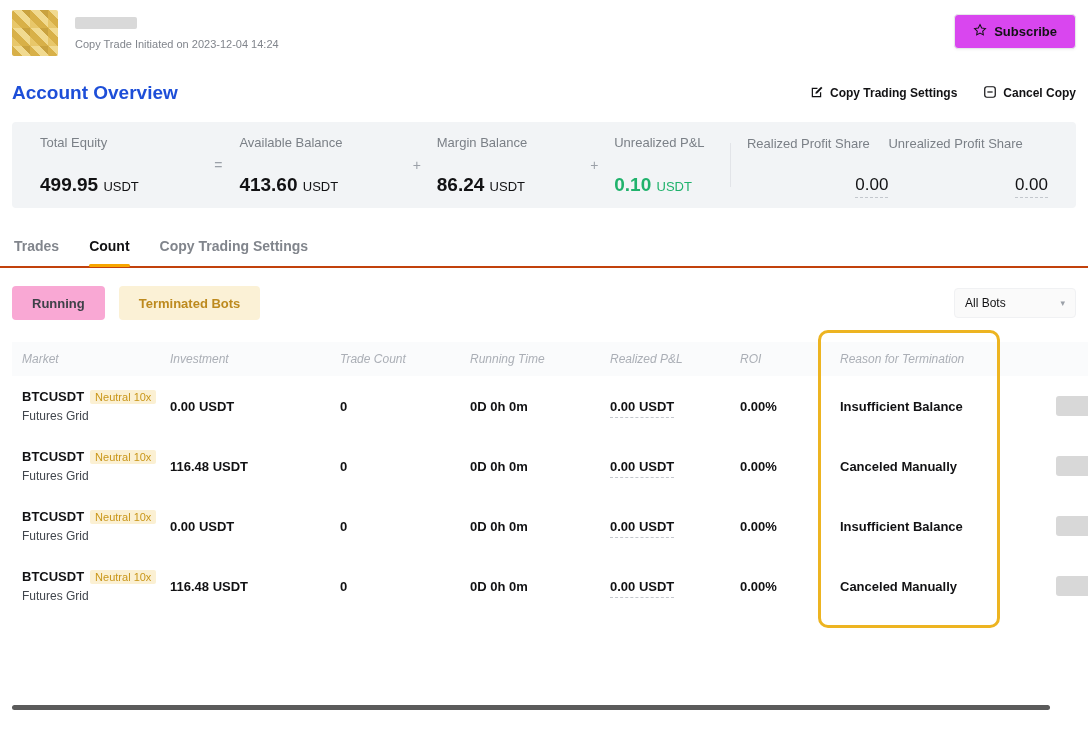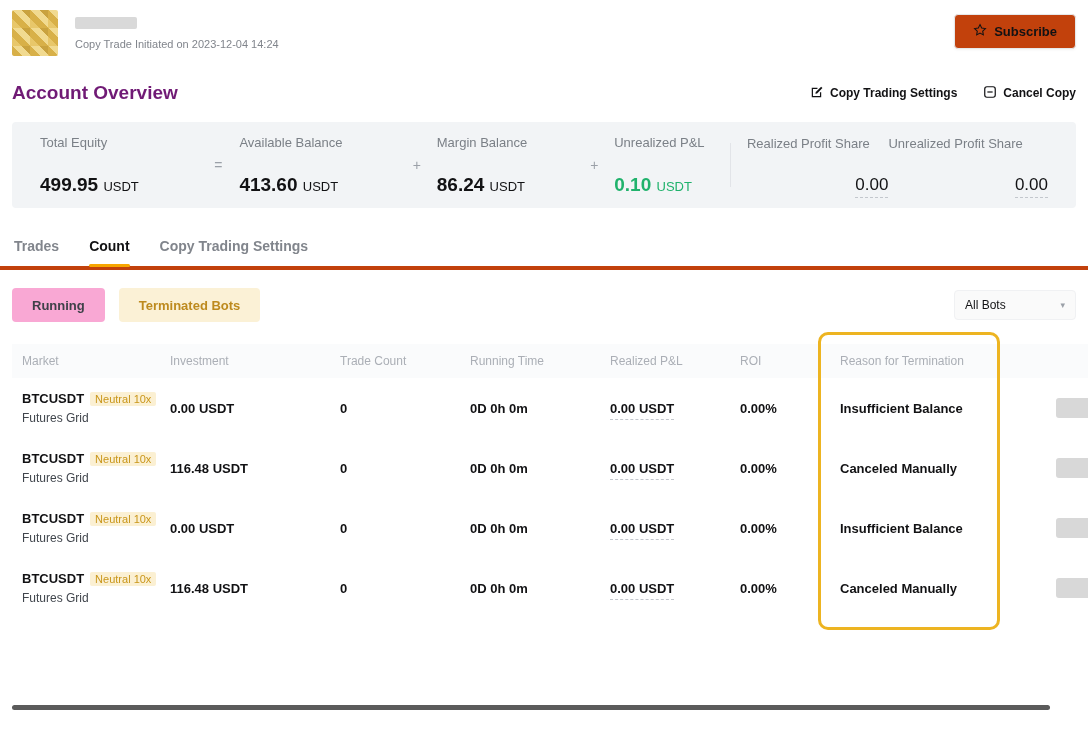--- a/index.html
+++ b/index.html
@@ -8,67 +8,67 @@
 
   
   .trader-header { display:flex; align-items:flex-start; padding:10px 12px 0 12px; }
   .avatar { width:46px; height:46px; border-radius:2px; flex:0 0 auto;
             background: linear-gradient(45deg,#e8c76a 25%,#d8b048 25% 50%,#f1da90 50% 75%,#c9a23f 75%);
             background-size:18px 18px; }
   .trader-meta { margin-left:17px; padding-top:7px; }
   .name-blur { width:62px; height:12px; background:#d9d9d9; border-radius:2px; margin-bottom:9px; }
   .initiated { font-size:11px; color:#81858c; }
   .subscribe-btn { margin-left:auto; margin-top:4px; display:flex; align-items:center; gap:7px;
-                   background:#c2410c; border:1px solid #e6e8ea; border-radius:4px; padding:8px 18px;
+                   background:#d946ef; border:1px solid #e6e8ea; border-radius:4px; padding:8px 18px;
                    font-size:13px; font-weight:700; color:#121214; cursor:pointer;
                    box-shadow:0 1px 3px rgba(0,0,0,0.05); }
 
   
   .overview-head { display:flex; align-items:center; padding:0 12px; margin-top:26px; }
-  .page-title { font-size:19px; font-weight:700; color:#701a75; }
+  .page-title { font-size:19px; font-weight:700; color:#1d4ed8; }
   .head-actions { margin-left:auto; display:flex; align-items:center; gap:26px; }
   .head-link { display:flex; align-items:center; gap:6px; font-size:12px; font-weight:700; color:#121214; cursor:pointer; }
 
   
   .stats-panel { margin:18px 12px 0 12px; background:#f2f4f6; border-radius:4px; height:86px;
                  display:flex; align-items:center; padding:0 28px; }
   .stat { display:flex; flex-direction:column; gap:24px; }
   .stat-label { font-size:13px; color:#7b8087; }
   .stat-value { font-size:19px; font-weight:700; color:#121214; }
   .stat-unit { font-size:13px; font-weight:400; color:#121214; }
   .stat-value.green, .stat-value.green .stat-unit { color:#20b26c; }
   .stat-value.plain { font-weight:400; font-size:17px;text-align:right; }
   .dashed-u { border-bottom:1px dashed #c3c7cd; padding-bottom:3px; }
   .op { color:#9ba0a8; font-size:14px; text-align:center; }
   .op.w-eq { width:42px; } .op.w-pl { width:40px; }
   .v-divider { width:1px; height:44px; background:#e2e4e8; margin:0 16px 0 4px; }
   .w-s1{width:158px;} .w-s2{width:158px;} .w-s3{width:138px;} .w-s4{width:112px;} .w-s5{width:142px;} .w-s6{width:160px;}
 
   
-  .tabs { display:flex; gap:30px; padding:0 14px; margin-top:30px; border-bottom:4px solid #c2410c; }
+  .tabs { display:flex; gap:30px; padding:0 14px; margin-top:30px; border-bottom:2px solid #c2410c; }
   .tab { font-size:14px; font-weight:600; color:#81858c; padding-bottom:12px; cursor:pointer; position:relative; }
   .tab.active { color:#121214; font-weight:700; }
   .tab.active::after { content:""; position:absolute; left:0; right:0; bottom:-1px; height:3px; background:#f7a600; border-radius:2px; }
 
   
   .subtabs { display:flex; align-items:center; gap:14px; padding:0 12px; margin-top:18px; }
   .pill { height:34px; display:flex; align-items:center; padding:0 20px; border-radius:4px;
           font-size:13px; font-weight:700; cursor:pointer; }
   .pill.running { background:#f9a8d4; color:#3e4148; }
   .pill.terminated { background:#fbf1d6; color:#bd8a1e; }
   .bots-dropdown { margin-left:auto; height:30px; min-width:122px; background:#fafafa; border:1px solid #f0f1f3;
                    border-radius:4px; display:flex; align-items:center; justify-content:space-between;
                    padding:0 10px; font-size:12px; color:#121214; cursor:pointer; }
   .caret { font-size:9px; color:#9ba0a8; margin-left:8px; }
 
   
   .table-wrap { position:relative; margin:22px 0 0 12px; width:1076px; }
   .tgrid { display:grid; grid-template-columns:148px 170px 130px 140px 130px 100px 185px 1fr; align-items:center; }
   .thead { height:34px; background:#fafbfc; }
-  .th { font-size:12px; color:#abafb6; padding-left:10px; }
+  .th { font-size:12px; color:#abafb6; padding-left:10px;font-style:italic; }
   .trow { height:60px; }
   .td { font-size:13px; color:#121214; padding-left:10px; }
   .market-pair { font-weight:700; font-size:13px; }
   .lev-badge { display:inline-block; margin-left:6px; background:#fbf0d3; color:#c9961a; font-size:11px;
                padding:1px 5px; border-radius:2px; font-weight:400; }
   .strategy { font-size:12px; color:#41464d; margin-top:5px; }
   .semibold { font-weight:600; }
   .reason { font-weight:600; }
   .action-chip { width:48px; height:20px; background:#d8d8d8; border-radius:3px; margin-left:auto; margin-right:-16px; }
 

